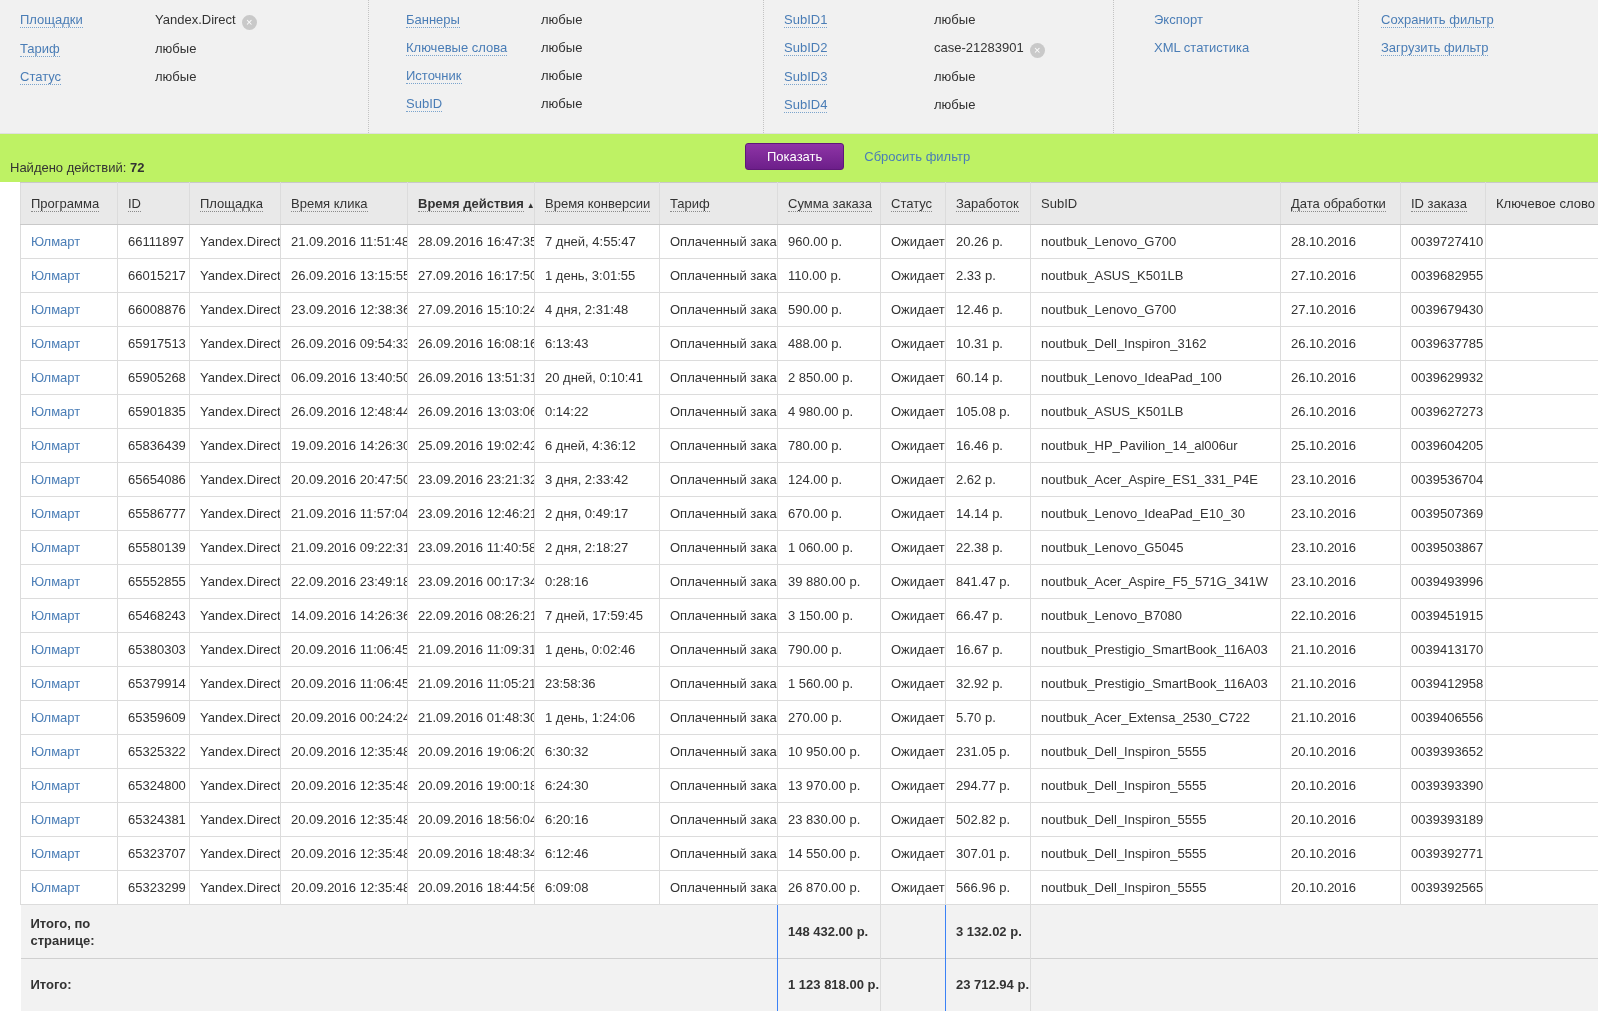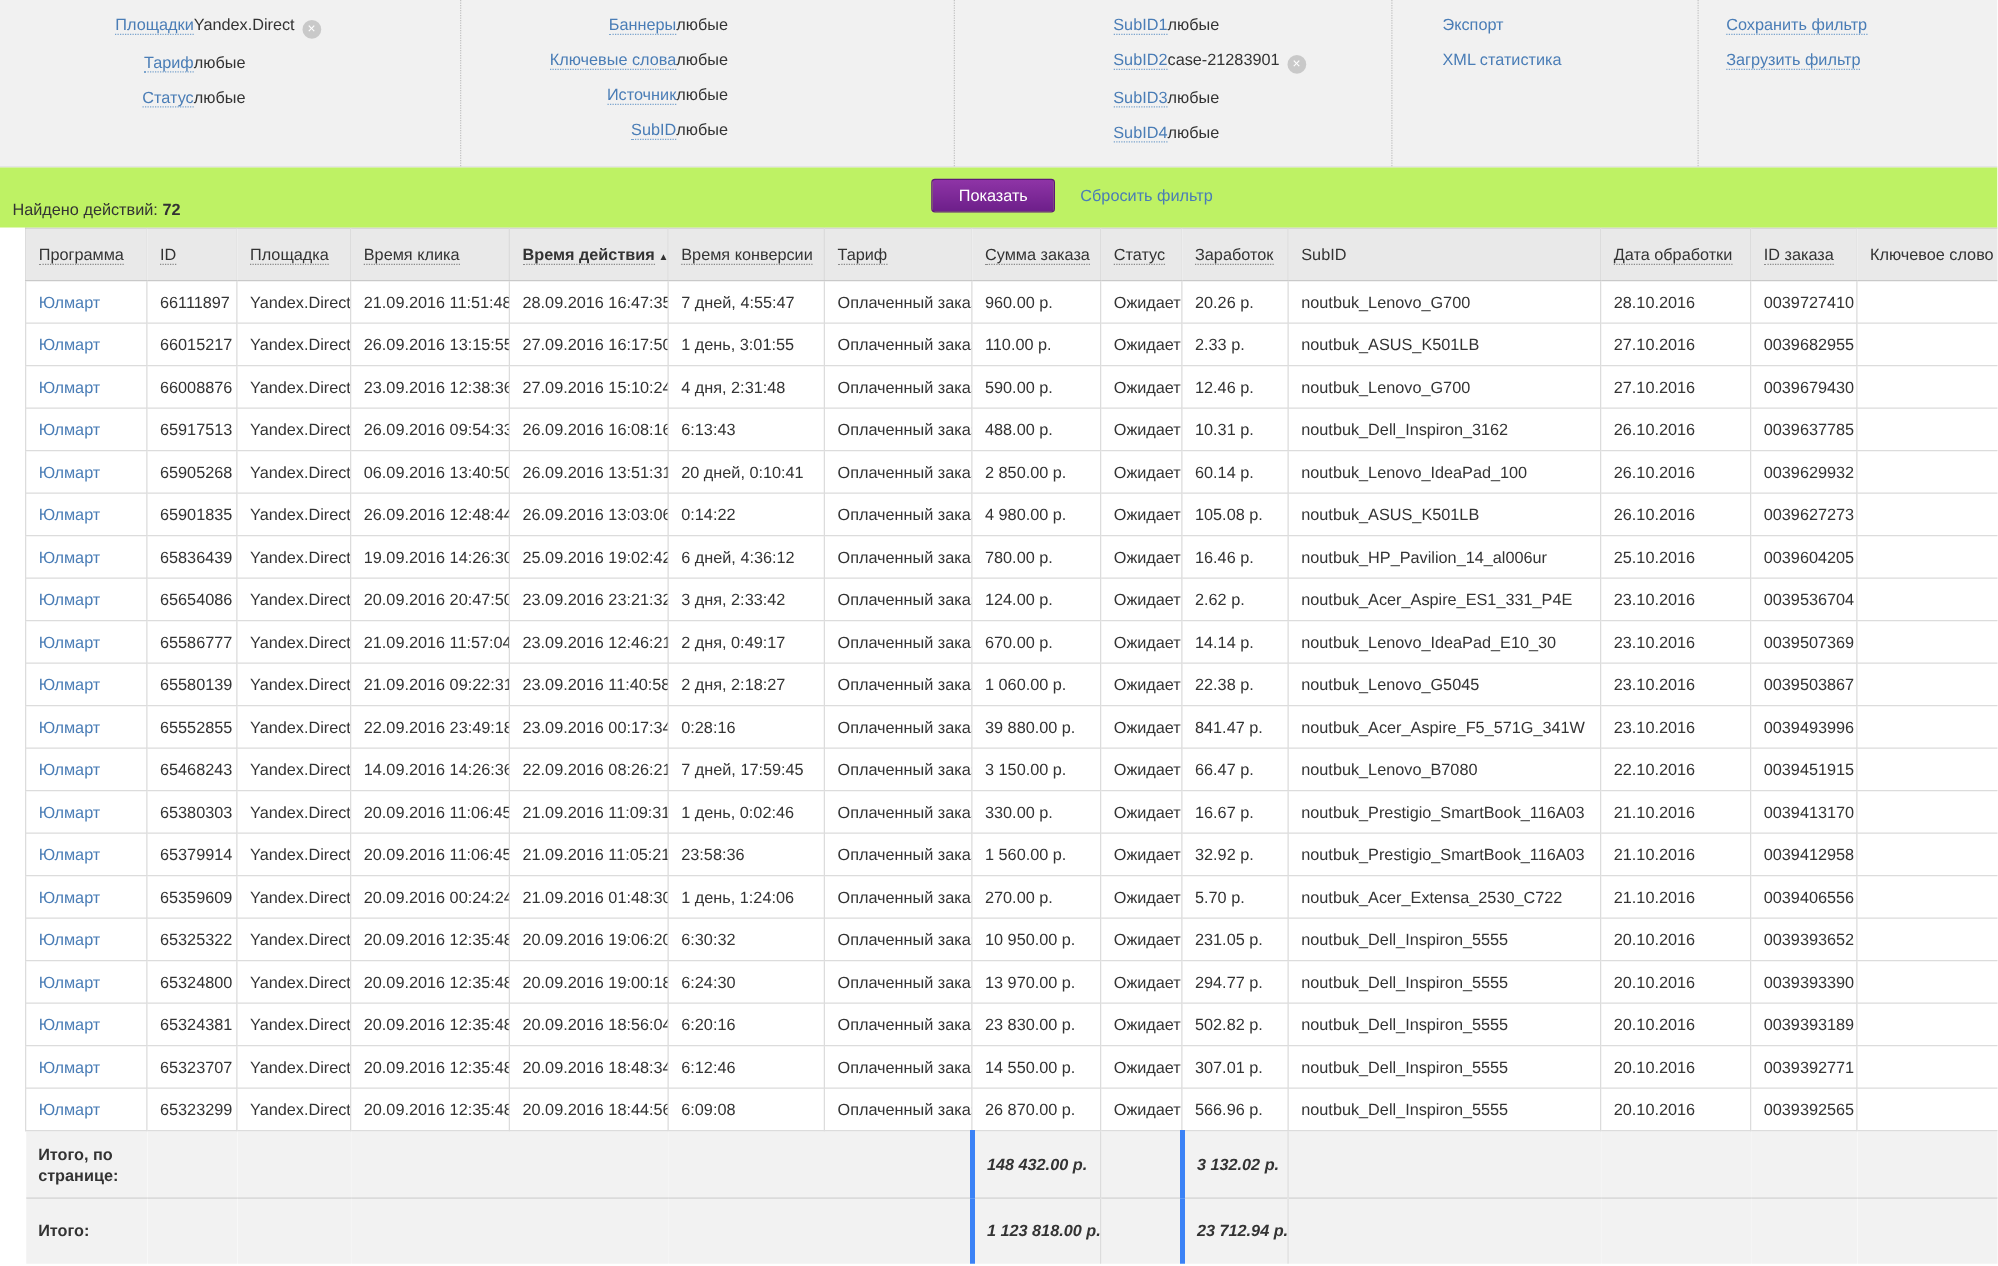--- a/index.html
+++ b/index.html
@@ -10,21 +10,21 @@
   
   .fpanel{display:flex;background:#f1f1f1;border-bottom:1px solid #e0e0e0;height:134px;box-sizing:border-box;}
   .fgroup{box-sizing:border-box;padding-top:10px;}
   .fgroup+.fgroup{border-left:1px dotted #c3c3c3;}
   .fg0{width:368px;padding-left:20px;}
   .fg1{width:395px;padding-left:37px;}
   .fg2{width:350px;padding-left:20px;}
   .fg3{width:240px;padding-left:22px;}
   .fg4{flex:1;padding-left:40px;}
   .f-row{display:flex;margin-bottom:9px;line-height:19px;}
-  .f-label-cell{flex:0 0 135px;text-align:right;}
+  .f-label-cell{flex:0 0 135px;}
   .fg2 .f-label-cell{flex:0 0 150px;}
   .f-link{color:#4a7db6;text-decoration:none;border-bottom:1px dotted #7ba4cd;cursor:pointer;}
   .f-link.plain{border-bottom:none;}
   .f-value{color:#333;white-space:nowrap;}
   .chip-x{display:inline-block;width:15px;height:15px;border-radius:50%;background:#c9c9c9;color:#fff;
     font-size:11px;line-height:15px;text-align:center;margin-left:6px;vertical-align:-2px;cursor:pointer;}
   .action-row{margin-bottom:9px;line-height:19px;}
   
   .toolbar{position:relative;height:48px;background:#bef264;}
   .found{position:absolute;left:10px;top:26px;}
@@ -39,21 +39,21 @@
     font-weight:normal;vertical-align:middle;overflow:hidden;white-space:nowrap;box-sizing:border-box;
   }
   table.stats thead th{background:#e9e9e9;border-top-color:#c9c9c9;border-bottom-color:#c9c9c9;height:42px;}
   .th-link{color:#333;text-decoration:none;border-bottom:1px dotted #8a8a8a;cursor:pointer;}
   .th-plain{color:#333;}
   .th-sorted{font-weight:bold;}
   .sort-arrow{font-size:8px;margin-left:3px;color:#333;}
   a.prog-link{color:#4a7db6;text-decoration:none;cursor:pointer;}
   
   tr.totals td{background:#f2f2f2;border:none;border-top:1px solid #d0d0d0;font-weight:bold;}
-  tr.totals td.money{border-left:4px solid #3b82f6;border-right:1px solid #dcdcdc;font-style:italic;}
+  tr.totals td.money{border-left:1px solid #3b82f6;border-right:1px solid #dcdcdc;}
   tr.totals td.t-label{text-align:left;line-height:17px;padding:8px 10px;white-space:normal;}
   tr.totals.page td{height:54px;}
   tr.totals.all td{height:52px;}
 </style>
 </head>
 <body>
 
 <div class="fpanel">
   <div class="fgroup fg0">
       <div class="f-row">
@@ -355,21 +355,21 @@
         <td></td>
       </tr>
       <tr>
         <td><a class="prog-link">Юлмарт</a></td>
         <td>65380303</td>
         <td>Yandex.Direct</td>
         <td>20.09.2016 11:06:45</td>
         <td>21.09.2016 11:09:31</td>
         <td>1 день, 0:02:46</td>
         <td>Оплаченный заказ</td>
-        <td>330.00 р.</td>
+        <td>790.00 р.</td>
         <td>Ожидает</td>
         <td>16.67 р.</td>
         <td>noutbuk_Prestigio_SmartBook_116A03</td>
         <td>21.10.2016</td>
         <td>0039413170</td>
         <td></td>
       </tr>
       <tr>
         <td><a class="prog-link">Юлмарт</a></td>
         <td>65379914</td>

